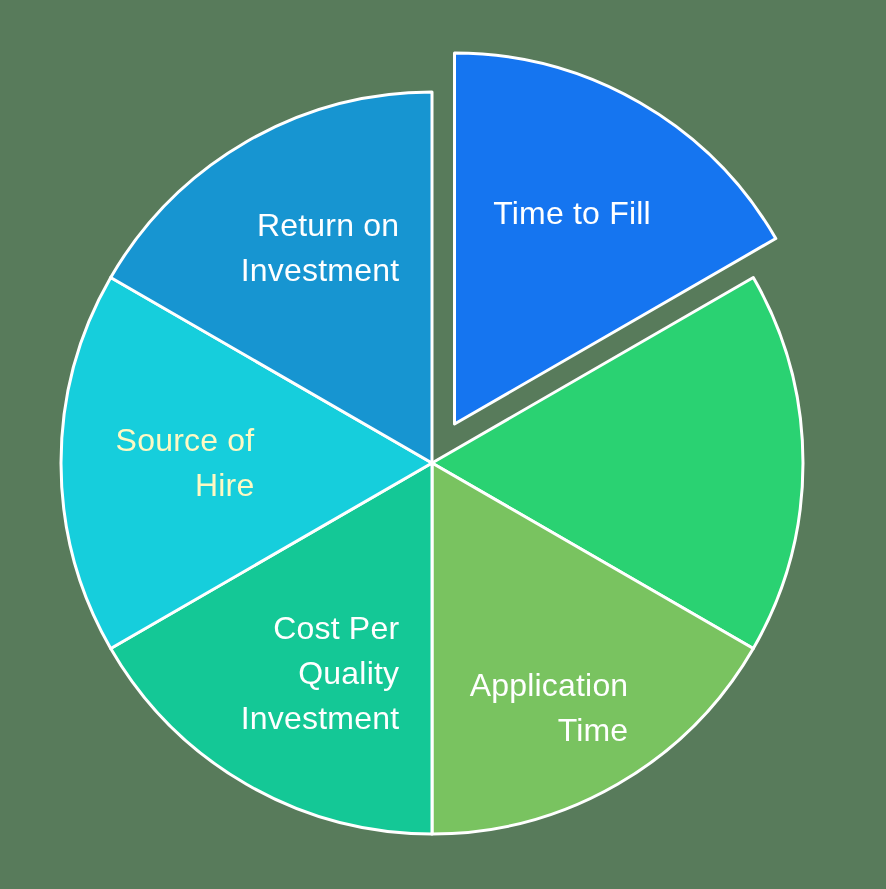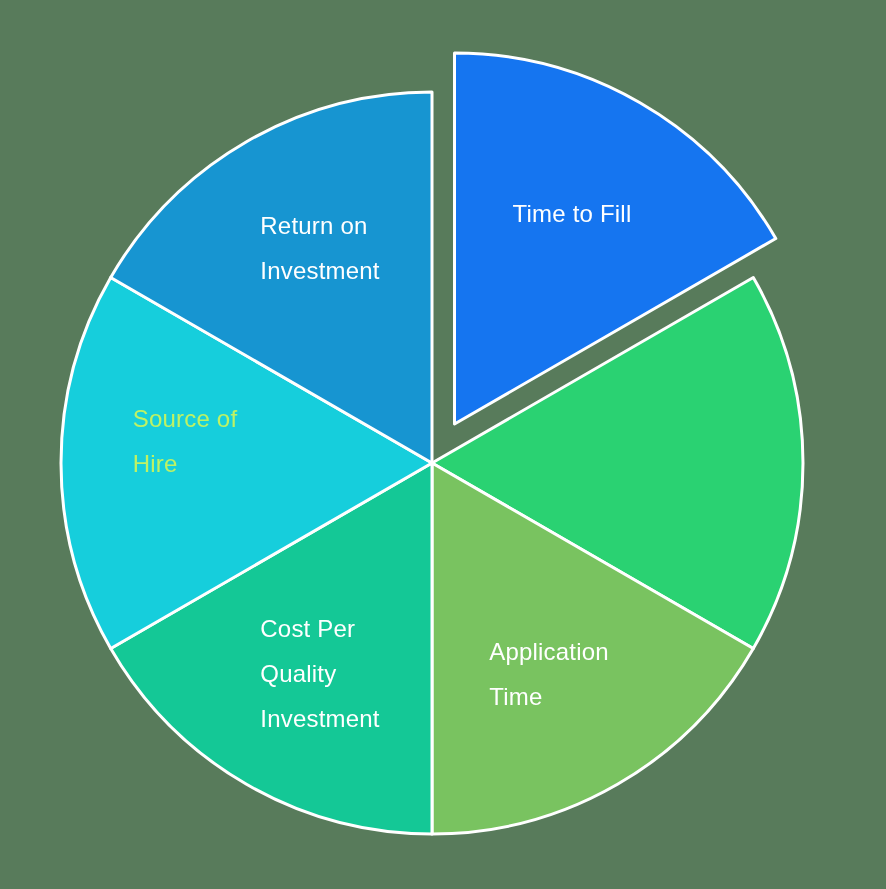--- a/index.html
+++ b/index.html
@@ -21,45 +21,45 @@
     position: absolute;
     left: 0;
     top: 0;
     width: 886px;
     height: 889px;
   }
   .slice-label {
     position: absolute;
     transform: translate(-50%, -50%);
     color: #ffffff;
-    font-size: 24px;
+    font-size: 32px;
     line-height: 45px;
-    text-align: left;
+    text-align: right;
     white-space: pre-line;
     font-weight: 400;
     letter-spacing: 0.2px;
     pointer-events: none;
   }
 </style>
 </head>
 <body style="background: rgb(88, 123, 91);">
 
 <div class="canvas">
   <svg class="pie-svg" viewBox="0 0 886 889" xmlns="http://www.w3.org/2000/svg">
       <path d="M 454.5 424.02885682970026 L 454.5 53.02885682970026 A 371 371 0 0 1 775.7954248040267 238.52885682970023 Z" fill="#1575F0" stroke="#ffffff" stroke-width="3" stroke-linejoin="round"></path>
       <path d="M 432 463 L 753.2954248040267 277.5 A 371 371 0 0 1 753.2954248040268 648.4999999999999 Z" fill="#2AD272" stroke="#ffffff" stroke-width="3" stroke-linejoin="round"></path>
       <path d="M 432 463 L 753.2954248040268 648.4999999999999 A 371 371 0 0 1 432.00000000000006 834 Z" fill="#79C360" stroke="#ffffff" stroke-width="3" stroke-linejoin="round"></path>
       <path d="M 432 463 L 432.00000000000006 834 A 371 371 0 0 1 110.70457519597335 648.5000000000002 Z" fill="#14C896" stroke="#ffffff" stroke-width="3" stroke-linejoin="round"></path>
       <path d="M 432 463 L 110.70457519597335 648.5000000000002 A 371 371 0 0 1 110.70457519597329 277.5 Z" fill="#16CEDC" stroke="#ffffff" stroke-width="3" stroke-linejoin="round"></path>
       <path d="M 432 463 L 110.70457519597329 277.5 A 371 371 0 0 1 431.9999999999999 92 Z" fill="#1795D1" stroke="#ffffff" stroke-width="3" stroke-linejoin="round"></path>
     </svg>
 
   <div class="slice-label" style="left: 572px; top: 213px; color: rgb(255, 255, 255);">Time to Fill</div>
-  <div class="slice-label" style="left: 549px; top: 674px; color: rgb(255, 255, 255);">Application
+  <div class="slice-label" style="left: 549px; top: 708px; color: rgb(255, 255, 255);">Application
 Time</div>
   <div class="slice-label" style="left: 320px; top: 673px; color: rgb(255, 255, 255);">Cost Per
 Quality
 Investment</div>
-  <div class="slice-label" style="left: 185px; top: 441px; color: #bef264;">Source of
+  <div class="slice-label" style="left: 185px; top: 463px; color: #fef9c3;">Source of
 Hire</div>
   <div class="slice-label" style="left: 320px; top: 248px; color: rgb(255, 255, 255);">Return on
 Investment</div>
 </div>
 
 </body></html>

